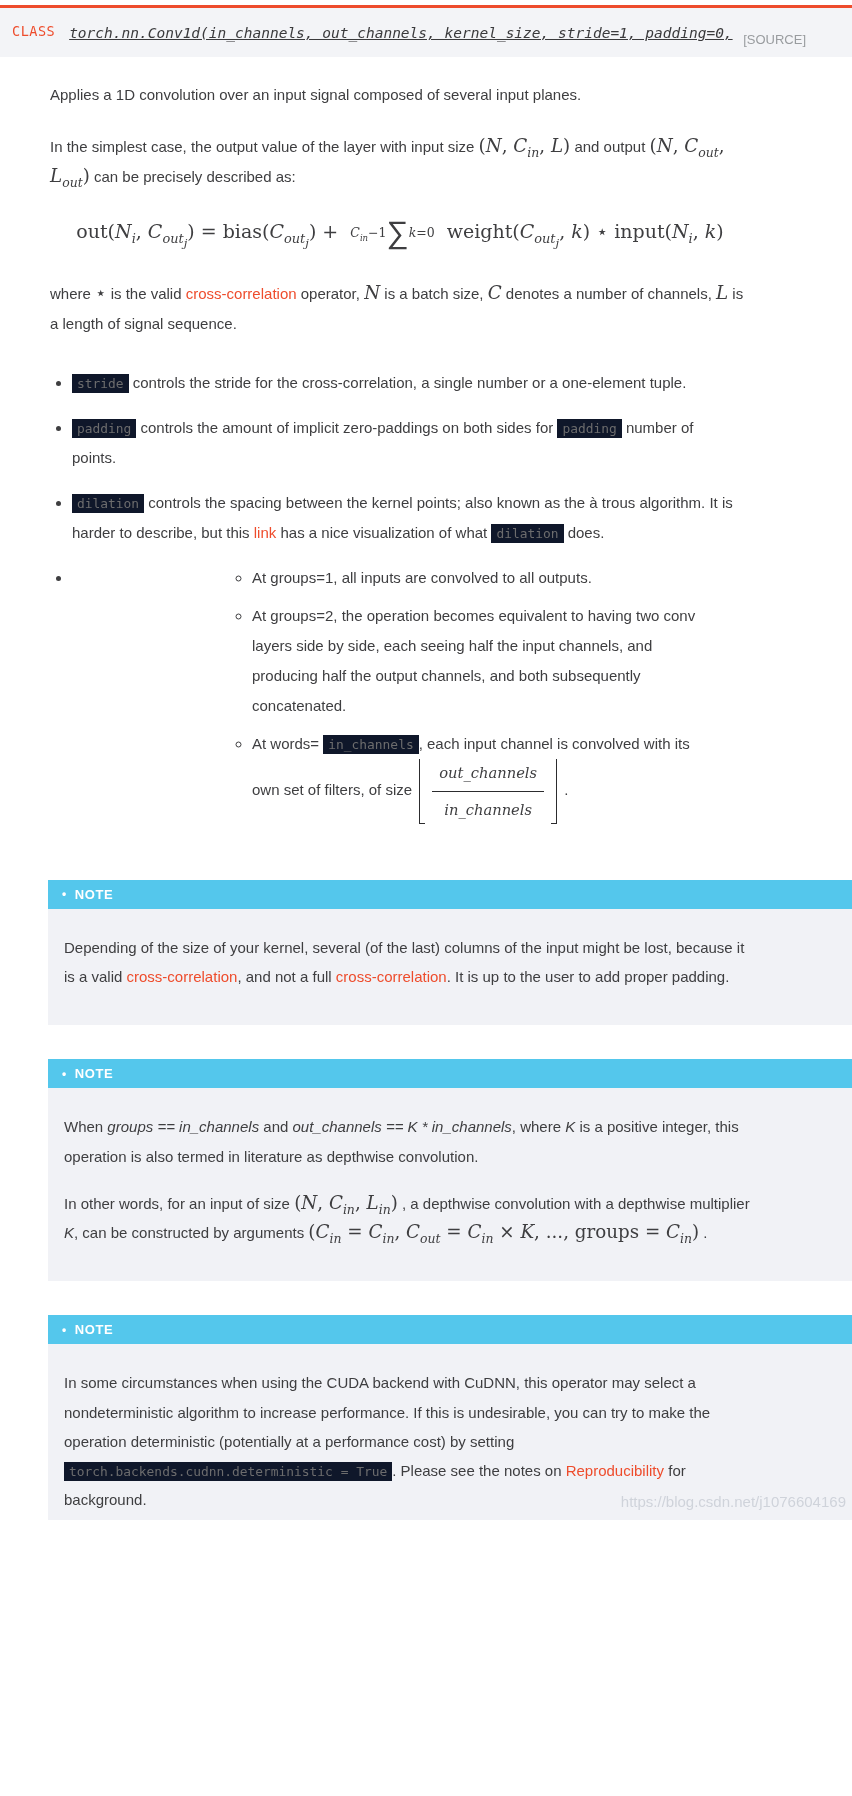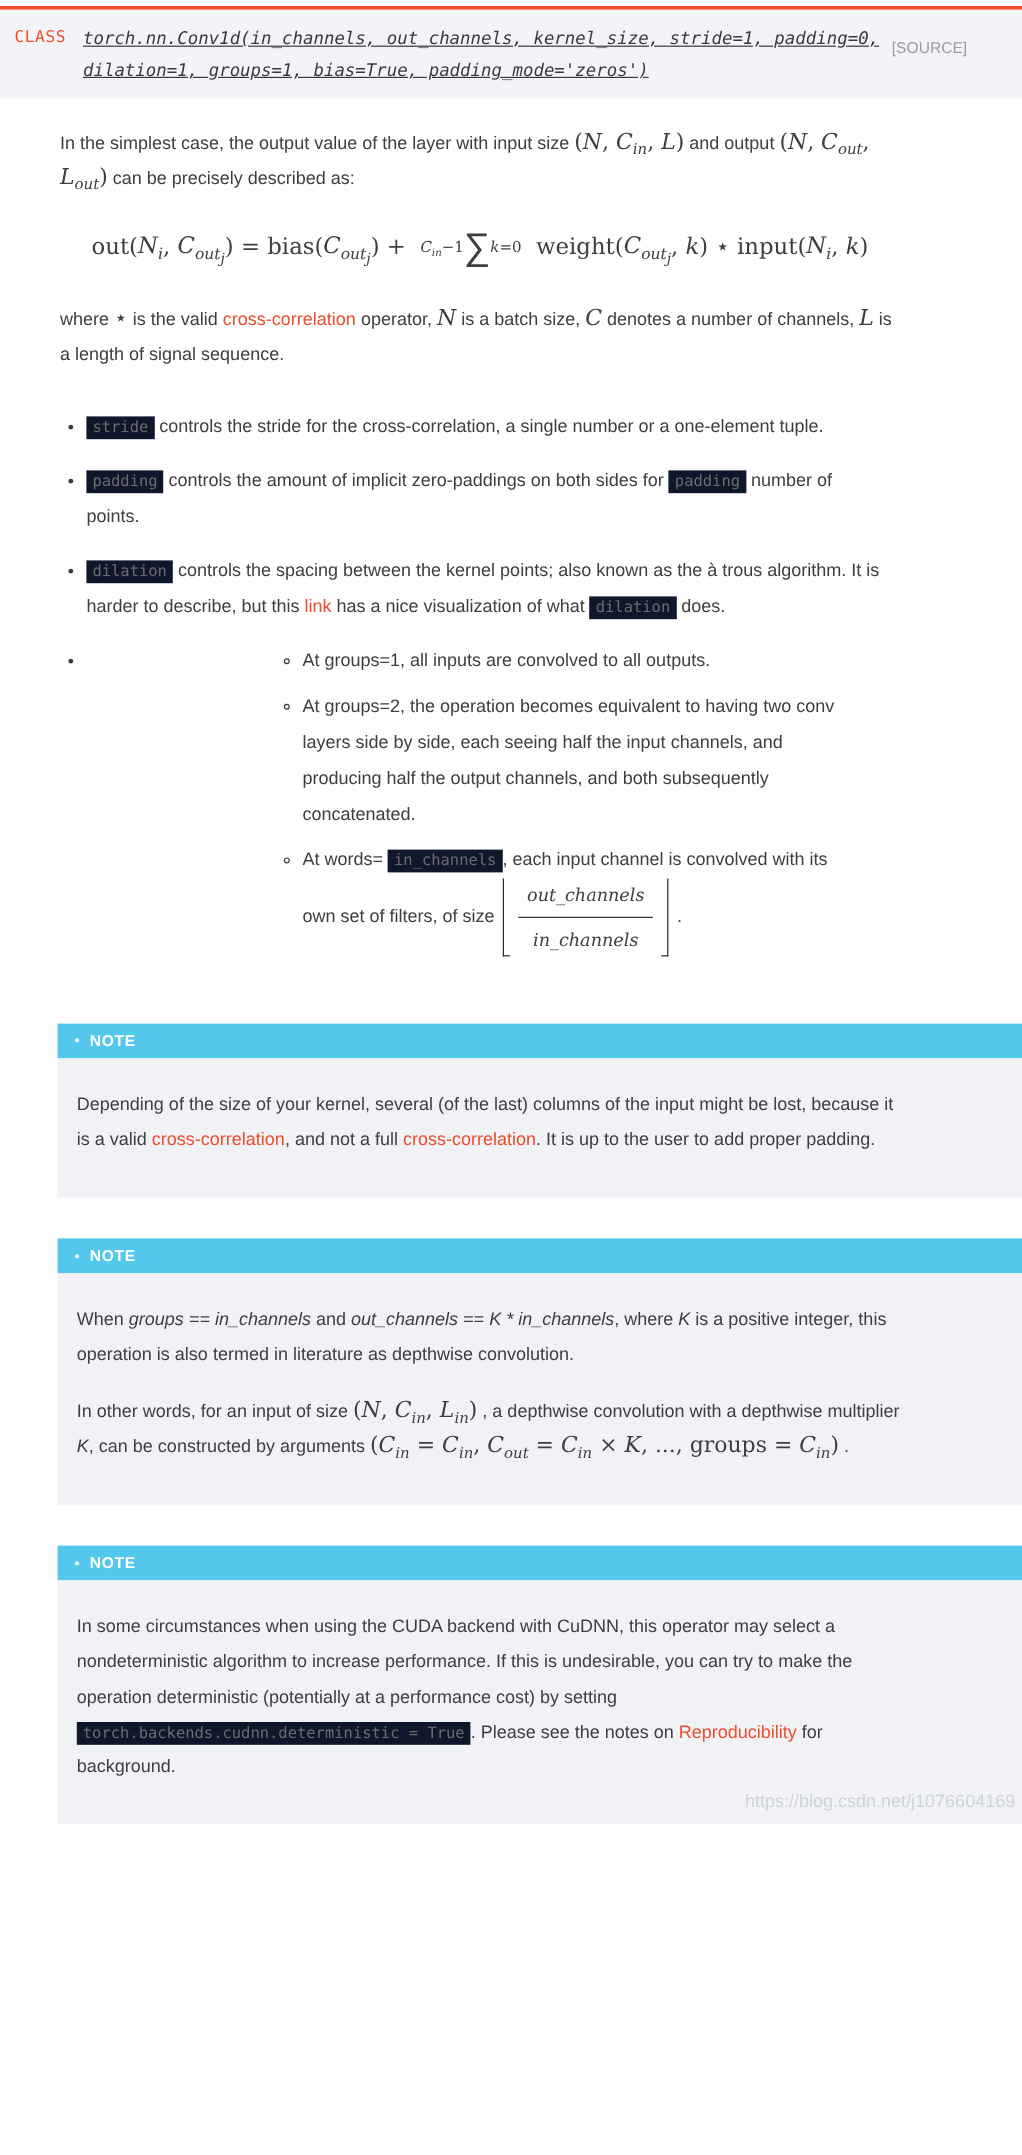--- a/index.html
+++ b/index.html
@@ -79,27 +79,27 @@
 </style>
 </head>
 <body>
 
 <div class="page">
 
   <header class="class-header">
     <span class="class-label">CLASS</span>
     <div class="signature">
       <div class="sig-line">torch.nn.Conv1d(in_channels, out_channels, kernel_size, stride=1, padding=0,</div>
-      <div class="sig-line">dilation=1, groups=1, bias=True, padding_mode='zeros')</div>
     </div>
     <a class="source-link">[SOURCE]</a>
   </header>
 
   <div class="content">
 
+    <p class="doc"><span class="seg-text">Applies a 1D convolution over an input signal composed of several input planes.</span></p>
     <p class="doc"><span class="seg-text">In the simplest case, the output value of the layer with input size </span><span class="seg-rm">(</span><span class="seg-mi">N</span><span class="seg-rm">, </span><span class="seg-mi">C<sub class="seg-sub">in</sub></span><span class="seg-rm">, </span><span class="seg-mi">L</span><span class="seg-rm">)</span><span class="seg-text"> and output </span><span class="seg-rm">(</span><span class="seg-mi">N</span><span class="seg-rm">, </span><span class="seg-mi">C<sub class="seg-sub">out</sub></span><span class="seg-rm">, </span><span class="seg-mi">L<sub class="seg-sub">out</sub></span><span class="seg-rm">)</span><span class="seg-text"> can be precisely described as:</span></p>
 
     <div class="math-display"><span class="seg-rm">out(</span><span class="seg-mi">N<sub class="seg-sub">i</sub></span><span class="seg-rm">, </span><span class="seg-mi">C<sub class="seg-sub">out<sub class="seg-subj">j</sub></sub></span><span class="seg-rm">) = bias(</span><span class="seg-mi">C<sub class="seg-sub">out<sub class="seg-subj">j</sub></sub></span><span class="seg-rm">) + </span><span class="sum">
           <span class="sum-top"><span class="seg-mi">C<sub class="seg-sub">in</sub></span><span class="seg-rm">−1</span></span>
           <span class="sum-sig">∑</span>
           <span class="sum-bot"><span class="seg-mi">k</span><span class="seg-rm">=0</span></span>
         </span><span class="seg-rm"> weight(</span><span class="seg-mi">C<sub class="seg-sub">out<sub class="seg-subj">j</sub></sub></span><span class="seg-rm">, </span><span class="seg-mi">k</span><span class="seg-rm">) ⋆ input(</span><span class="seg-mi">N<sub class="seg-sub">i</sub></span><span class="seg-rm">, </span><span class="seg-mi">k</span><span class="seg-rm">)</span></div>
 
     <p class="doc"><span class="seg-text">where </span><span class="seg-rm">⋆</span><span class="seg-text"> is the valid </span><a class="seg-link">cross-correlation</a><span class="seg-text"> operator, </span><span class="seg-mi">N</span><span class="seg-text"> is a batch size, </span><span class="seg-mi">C</span><span class="seg-text"> denotes a number of channels, </span><span class="seg-mi">L</span><span class="seg-text"> is a length of signal sequence.</span></p>
 

